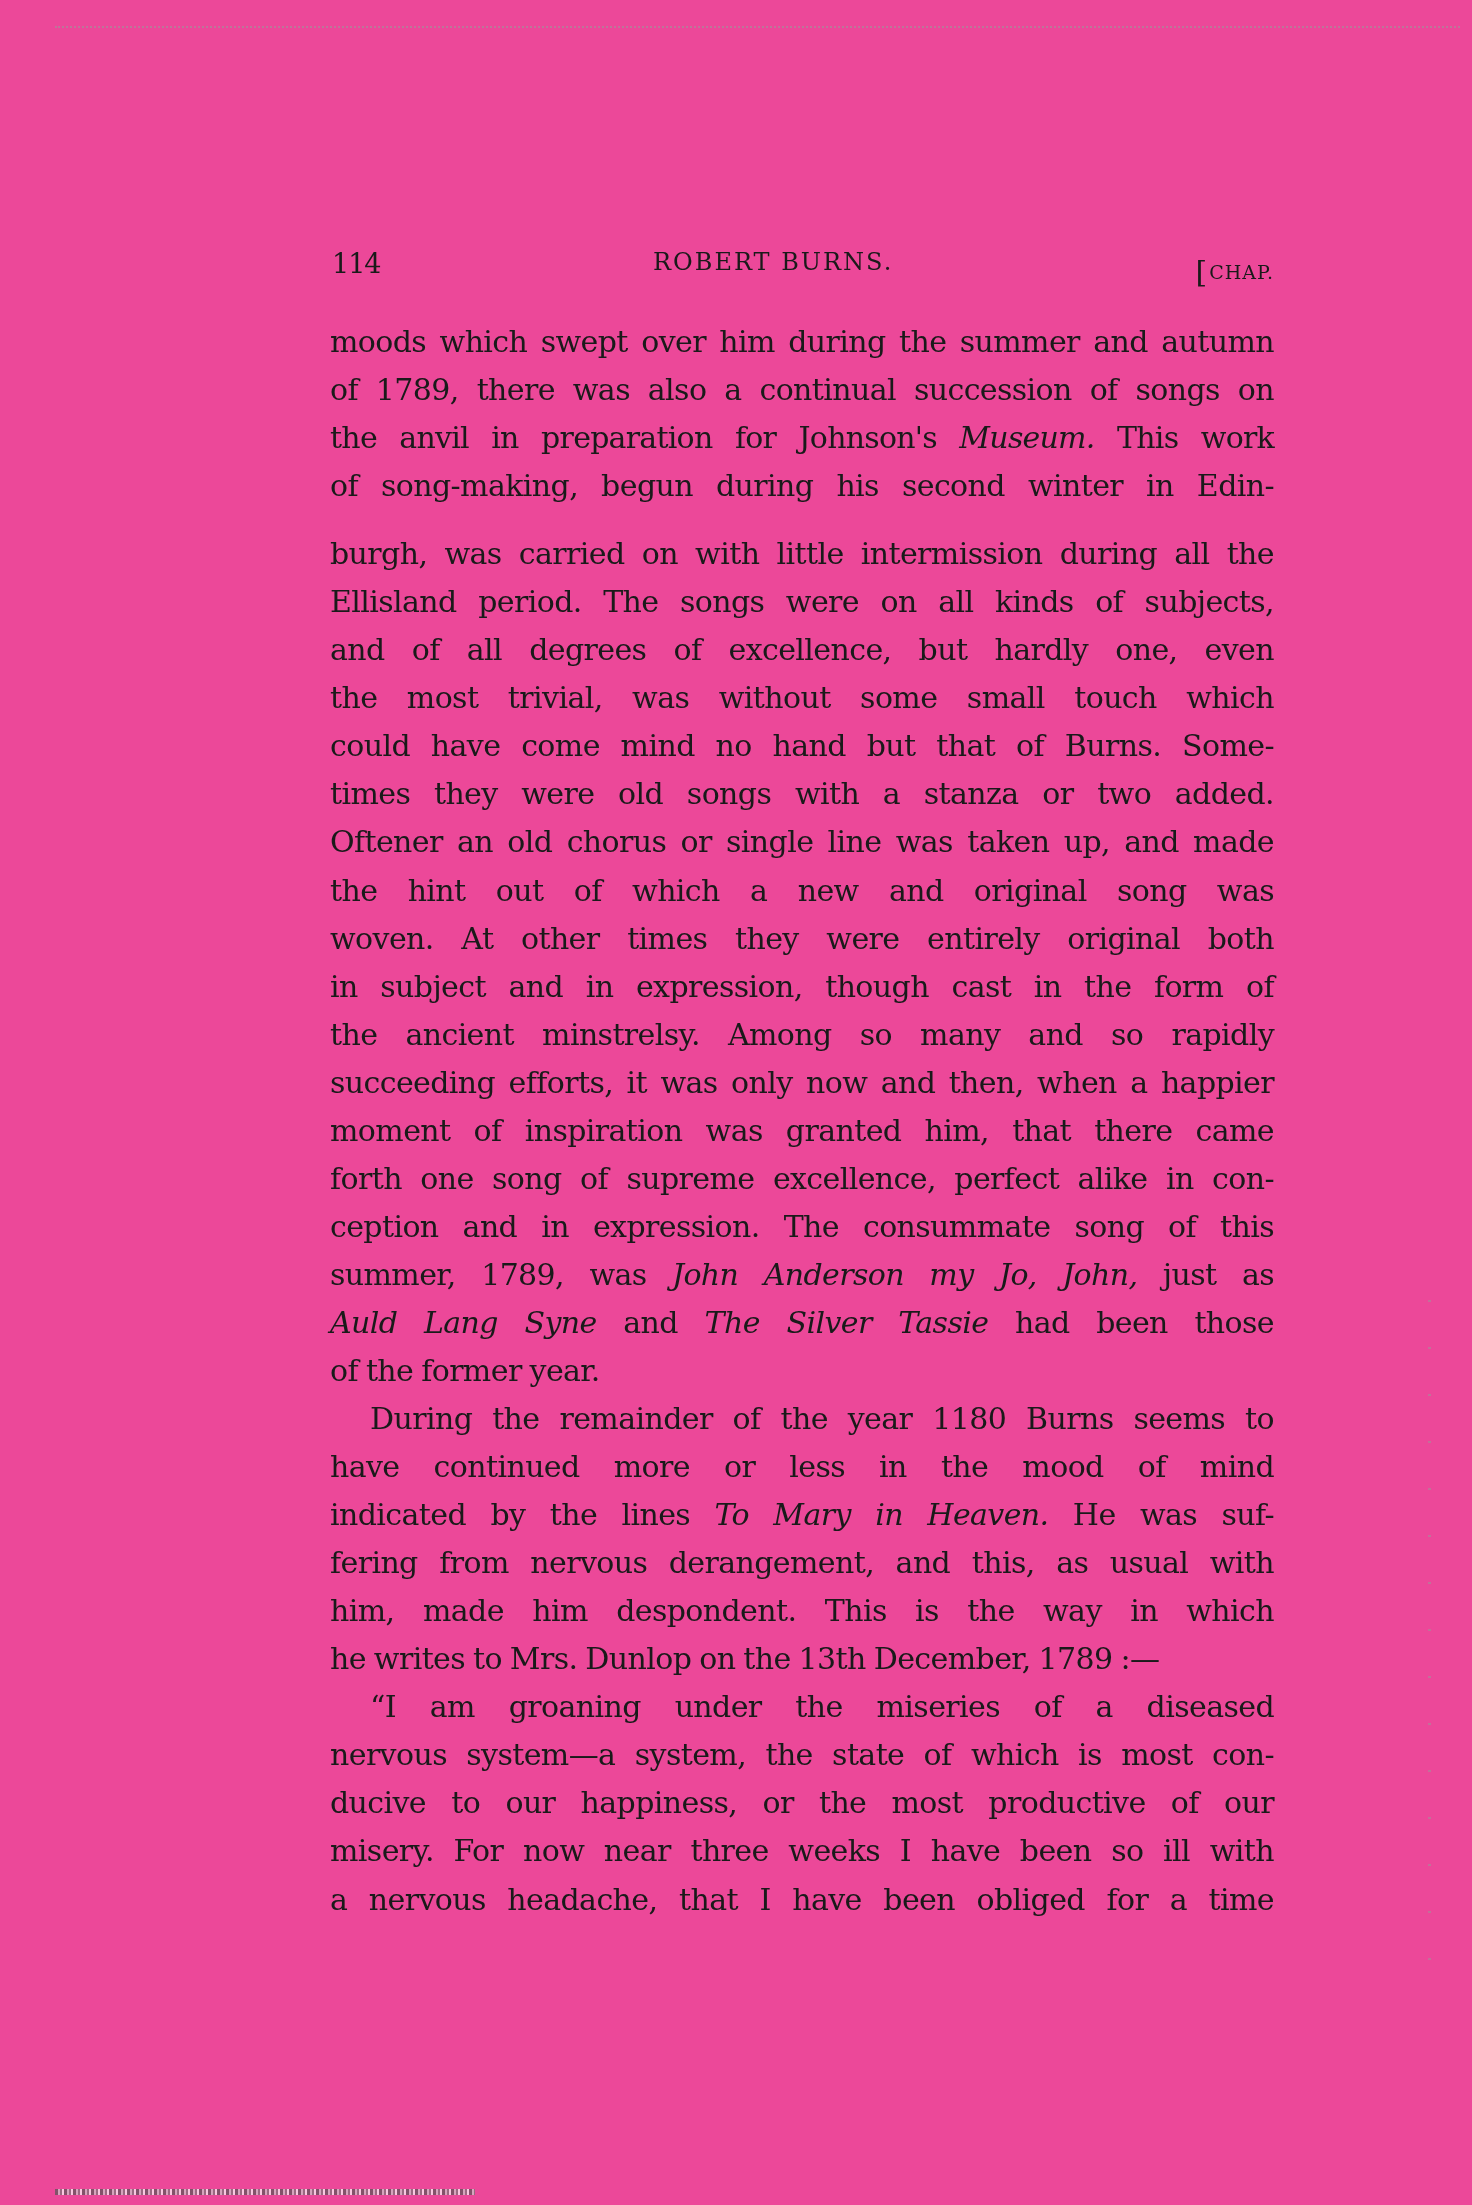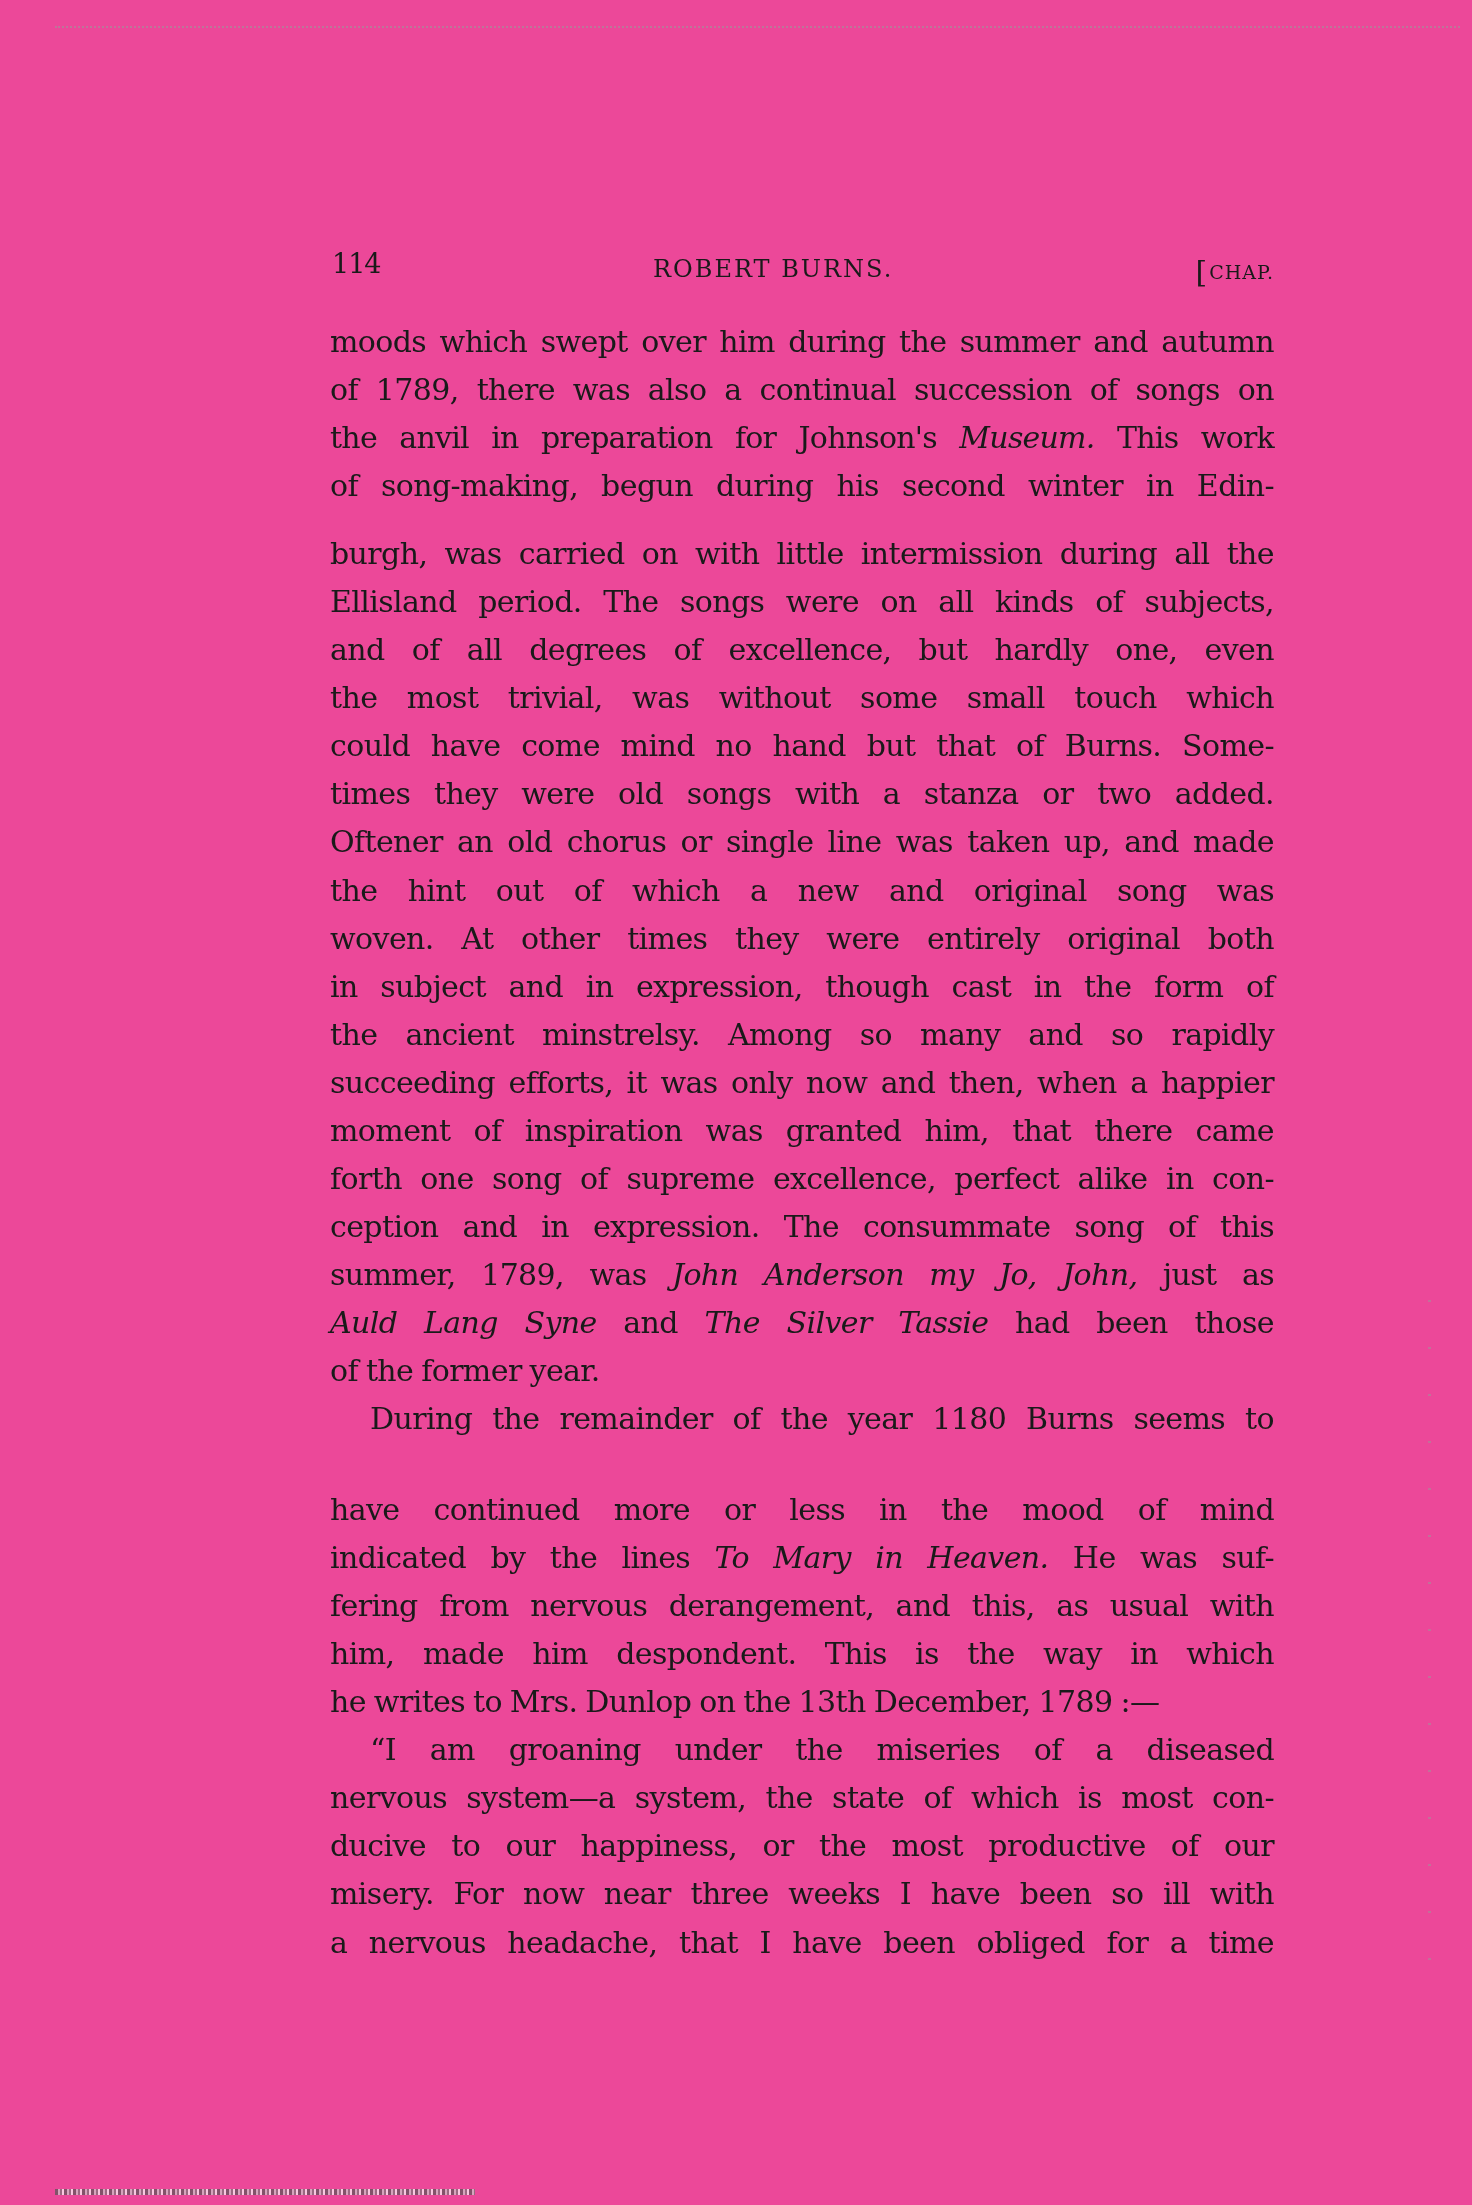--- a/index.html
+++ b/index.html
@@ -12,21 +12,21 @@
               border-top: 2px dotted #9a9a9a; opacity: .55; }
   .scan-bottom { position: absolute; left: 55px; top: 2189px; width: 420px; height: 6px;
                  background: repeating-linear-gradient(90deg, #555 0 3px, #ccc 3px 5px, #777 5px 7px, #fff 7px 9px);
                  opacity: .7; }
   .scan-right { position: absolute; left: 1428px; top: 1300px; width: 3px; height: 700px;
                 background: repeating-linear-gradient(180deg, #999 0 2px, transparent 2px 47px); opacity: .5; }
 
   
   .running-head { position: absolute; left: 330px; top: 248px; width: 944px; height: 34px; }
   .page-number { position: absolute; left: 2px; top: 0; font-size: 27px; letter-spacing: -1px; }
-  .running-title { position: absolute; left: 323px; top: 7px; font-size: 24px; letter-spacing: 2px; }
+  .running-title { position: absolute; left: 323px; top: 0; font-size: 24px; letter-spacing: 2px; }
   .chap-mark { position: absolute; right: 0; top: 3px; font-size: 19px; letter-spacing: 1px; }
   .chap-mark .bracket { font-size: 30px; position: relative; top: 3px; margin-right: 1px; }
 
   
   .body-text { position: absolute; left: 330px; top: 318px; width: 944px; }
   .line { display: block; height: 48.06px; line-height: 48px; font-size: 30px;
           text-align: justify; text-align-last: justify; white-space: nowrap; overflow: visible;
           letter-spacing: -0.6px; word-spacing: -1px; }
   .line.last { text-align-last: left; }
   .line.indent { padding-left: 40px; }
@@ -66,21 +66,21 @@
         <span class="line" style="white-space: nowrap;"><span>succeeding efforts, it was only now and then, when a happier</span></span>
         <span class="line" style="white-space: nowrap;"><span>moment of inspiration was granted him, that there came</span></span>
         <span class="line" style="white-space: nowrap;"><span>forth one song of supreme excellence, perfect alike in con-</span></span>
         <span class="line" style="white-space: nowrap;"><span>ception and in expression.  The consummate song of this</span></span>
         <span class="line" style="white-space: nowrap;"><span>summer, 1789, was </span><em>John Anderson my Jo, John,</em><span> just as</span></span>
         <span class="line" style="white-space: nowrap;"><em>Auld Lang Syne</em><span> and </span><em>The Silver Tassie</em><span> had been those</span></span>
         <span class="line last" style="white-space: nowrap;"><span>of the former year.</span></span>
       </div>
       <div>
         <span class="line indent" style="white-space: nowrap;"><span>During the remainder of the year 1180 Burns seems to</span></span>
-        <span class="line" style="white-space: nowrap; margin-top: 43px;"><span>have continued more or less in the mood of mind</span></span>
+        <span class="line" style="white-space: nowrap;"><span>have continued more or less in the mood of mind</span></span>
         <span class="line" style="white-space: nowrap;"><span>indicated by the lines </span><em>To Mary in Heaven.</em><span>  He was suf-</span></span>
         <span class="line" style="white-space: nowrap;"><span>fering from nervous derangement, and this, as usual with</span></span>
         <span class="line" style="white-space: nowrap;"><span>him, made him despondent.  This is the way in which</span></span>
         <span class="line last" style="white-space: nowrap;"><span>he writes to Mrs. Dunlop on the 13th December, 1789 :—</span></span>
       </div>
       <div>
         <span class="line indent" style="white-space: nowrap;"><span>“I am groaning under the miseries of a diseased</span></span>
         <span class="line" style="white-space: nowrap;"><span>nervous system—a system, the state of which is most con-</span></span>
         <span class="line" style="white-space: nowrap;"><span>ducive to our happiness, or the most productive of our</span></span>
         <span class="line" style="white-space: nowrap;"><span>misery.  For now near three weeks I have been so ill with</span></span>

